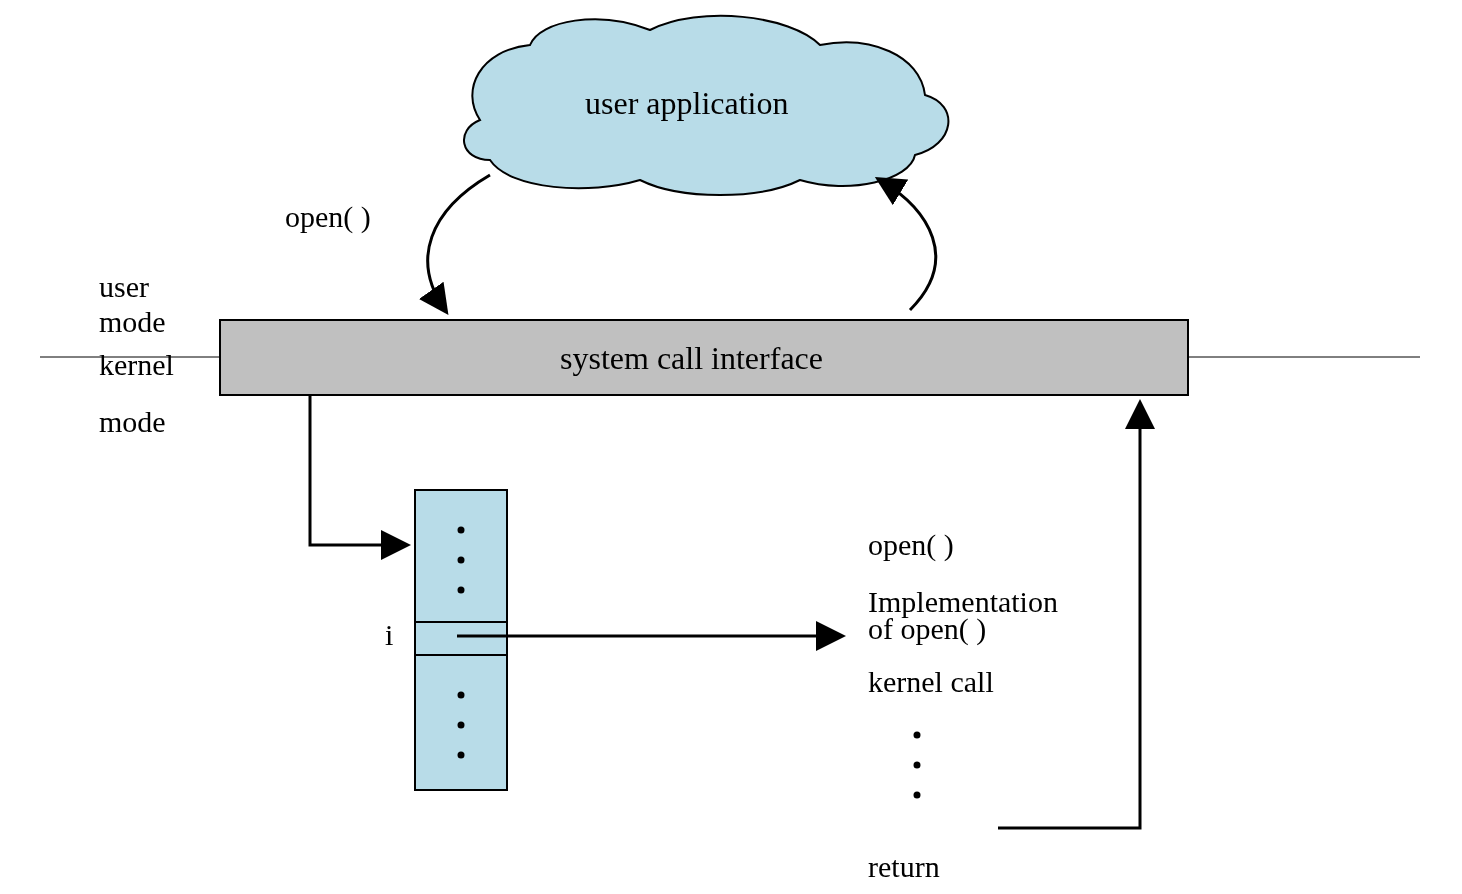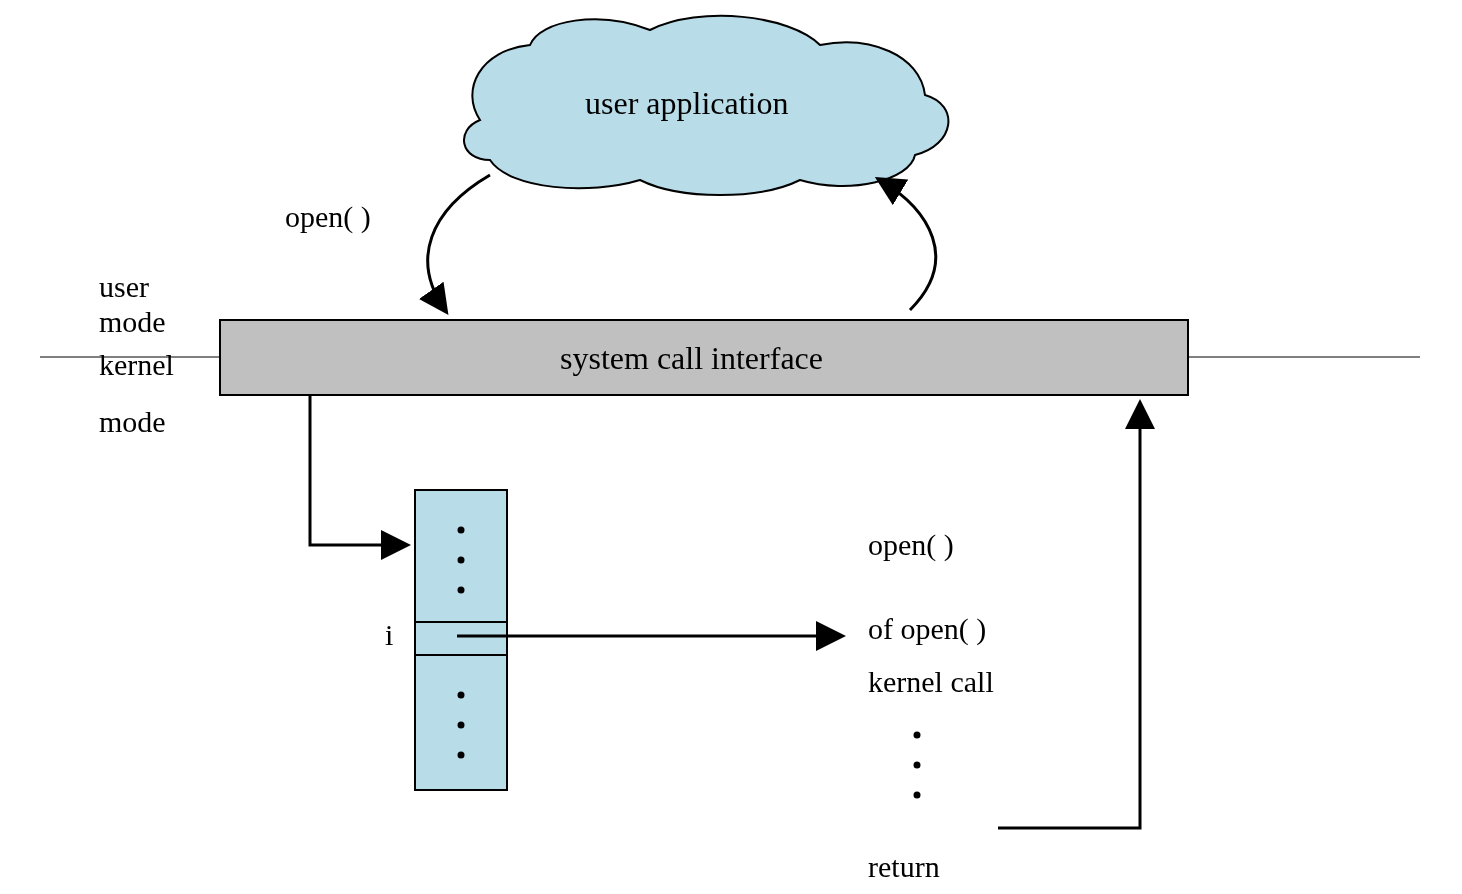--- a/index.html
+++ b/index.html
@@ -115,17 +115,18 @@
   <div class="label-text" style="left:99px; top:305px;">mode</div>
 
   <div class="label-text" style="left:99px; top:348px;">kernel</div>
   <div class="label-text" style="left:99px; top:405px;">mode</div>
 
   <div class="label-text" style="left:560px; top:340px; font-size:32px;">system call interface</div>
 
   <div class="label-text" style="left:385px; top:618px;">i</div>
 
   <div class="label-text" style="left:868px; top:528px;">open( )</div>
+  <div class="label-text" style="left:868px; top:585px;">Implementation</div>
   <div class="label-text" style="left:868px; top:604px;margin-top:8px;">of open( )</div>
   <div class="label-text" style="left:868px; top:665px;">kernel call</div>
 
   <div class="label-text" style="left:868px; top:850px;">return</div>
 </div>
 
 </body></html>

